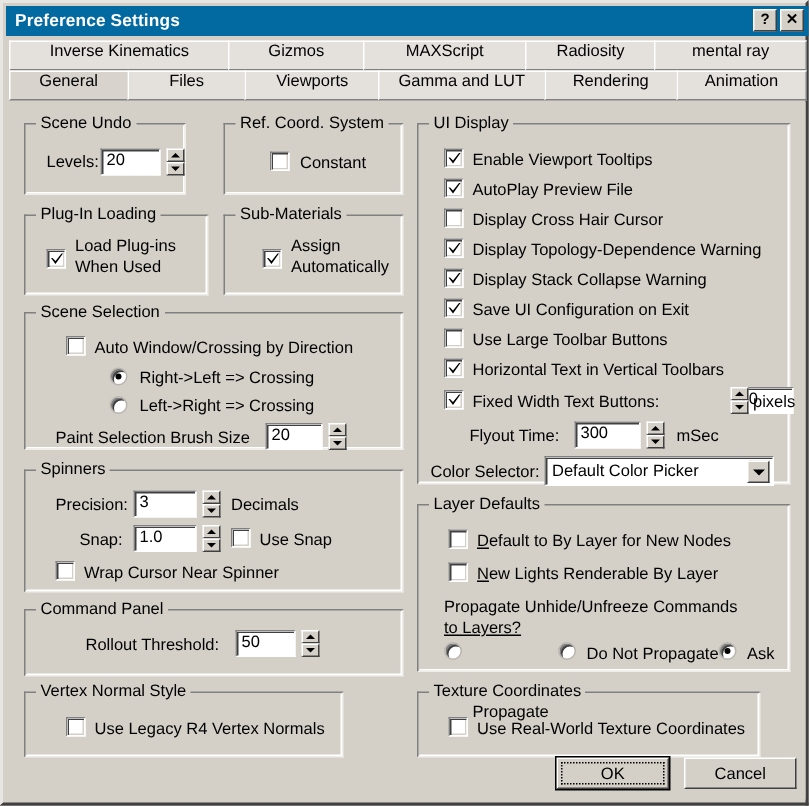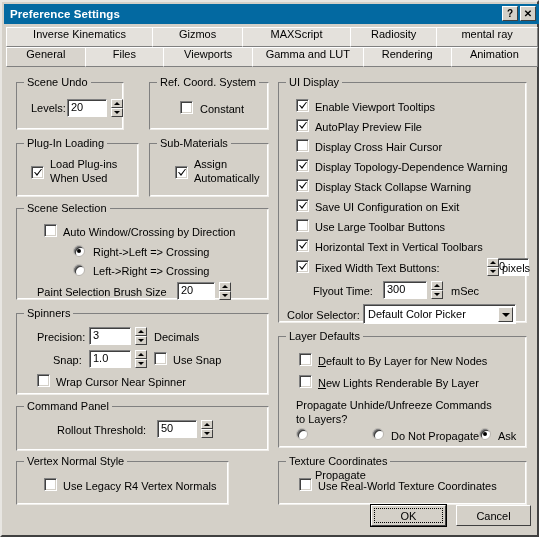--- a/index.html
+++ b/index.html
@@ -556,35 +556,35 @@
       <div class="group-inner"></div>
       <div class="group-title">Layer Defaults</div>
 
       <div class="cb" style="left:20px; top:16px;"></div>
       <div class="lbl" style="left:39px; top:18px;"><u>D</u><span>efault to By Layer for New Nodes</span></div>
 
       <div class="cb" style="left:20px; top:38px;"></div>
       <div class="lbl" style="left:39px; top:40px;"><u>N</u><span>ew Lights Renderable By Layer</span></div>
 
       <div class="lbl" style="left:17px; top:62px;">Propagate Unhide/Unfreeze Commands</div>
-      <div class="lbl" style="left:17px; top:76px;">to Layers?</div>
+      <div class="lbl" style="left:17px; top:76px;text-decoration:underline;">to Layers?</div>
 
       <div class="rb" style="left:17px; top:91px;"></div>
       <div class="lbl" style="left:36px; top:93px;margin-top:39px;">Propagate</div>
 
       <div class="rb" style="left:93px; top:91px;"></div>
       <div class="lbl" style="left:112px; top:93px;">Do Not Propagate</div>
 
       <div class="rb" style="left:200px; top:91px;">
         <span class="dot"></span>
       </div>
       <div class="lbl" style="left:219px; top:93px;">Ask</div>
     </div>
 
-    <div class="group" style="left:272px; top:393px; width:249px; height:44px;">
+    <div class="group" style="left:272px; top:393px; width:229px; height:44px;">
       <div class="group-inner"></div>
       <div class="group-title">Texture Coordinates</div>
       <div class="cb" style="left:20px; top:16px;"></div>
       <div class="lbl" style="left:39px; top:18px;">Use Real-World Texture Coordinates</div>
     </div>
 
     <div class="btn default" style="left:365px; top:437px; width:75px; height:21px;">
       <span class="focus"></span>
       <span>OK</span>
     </div>

